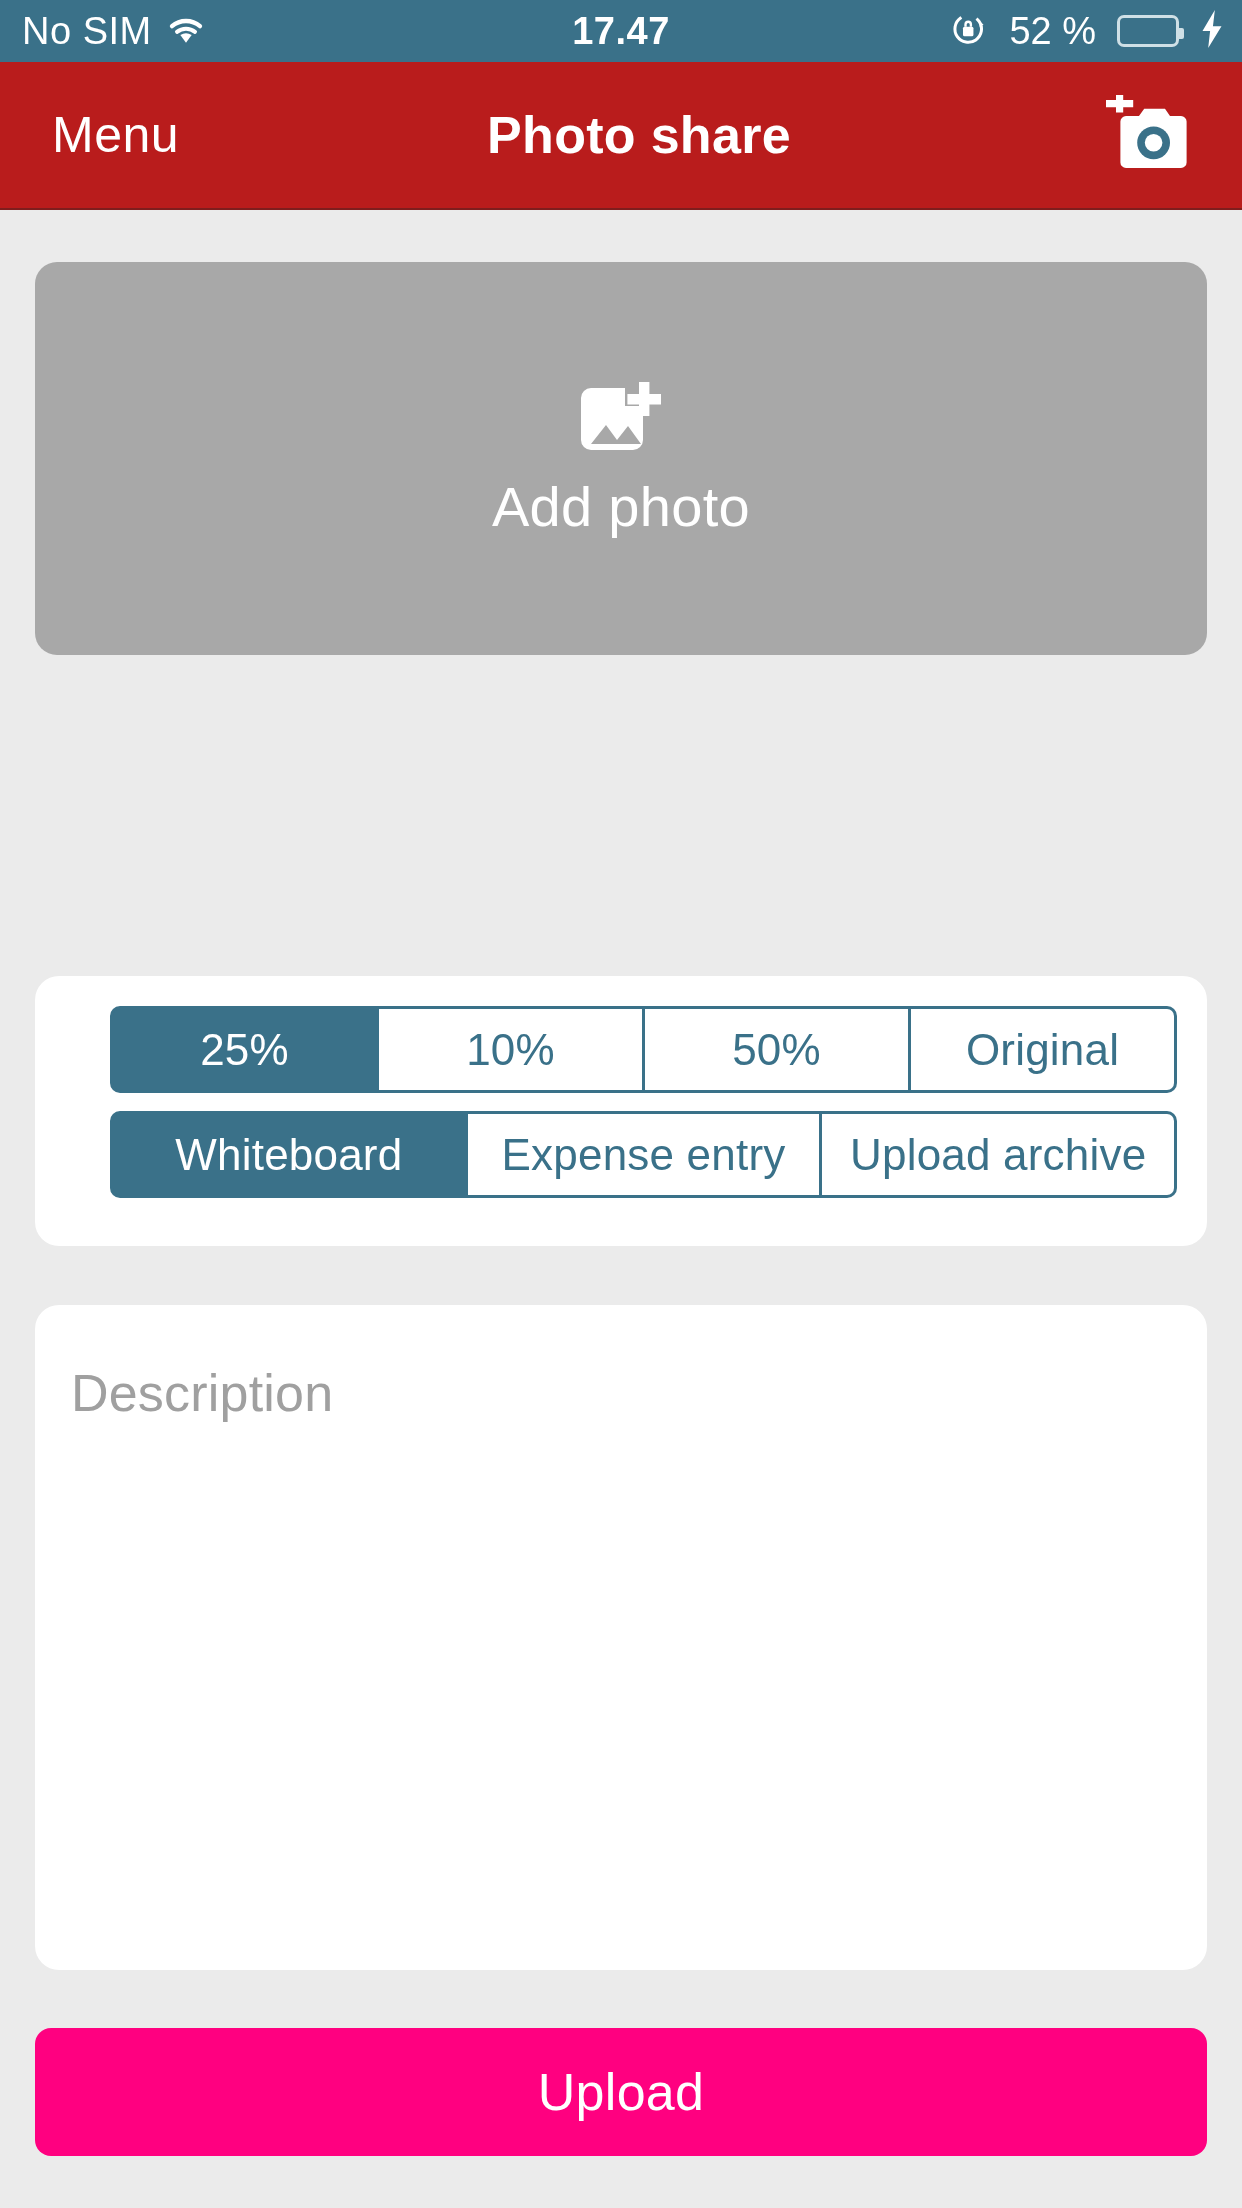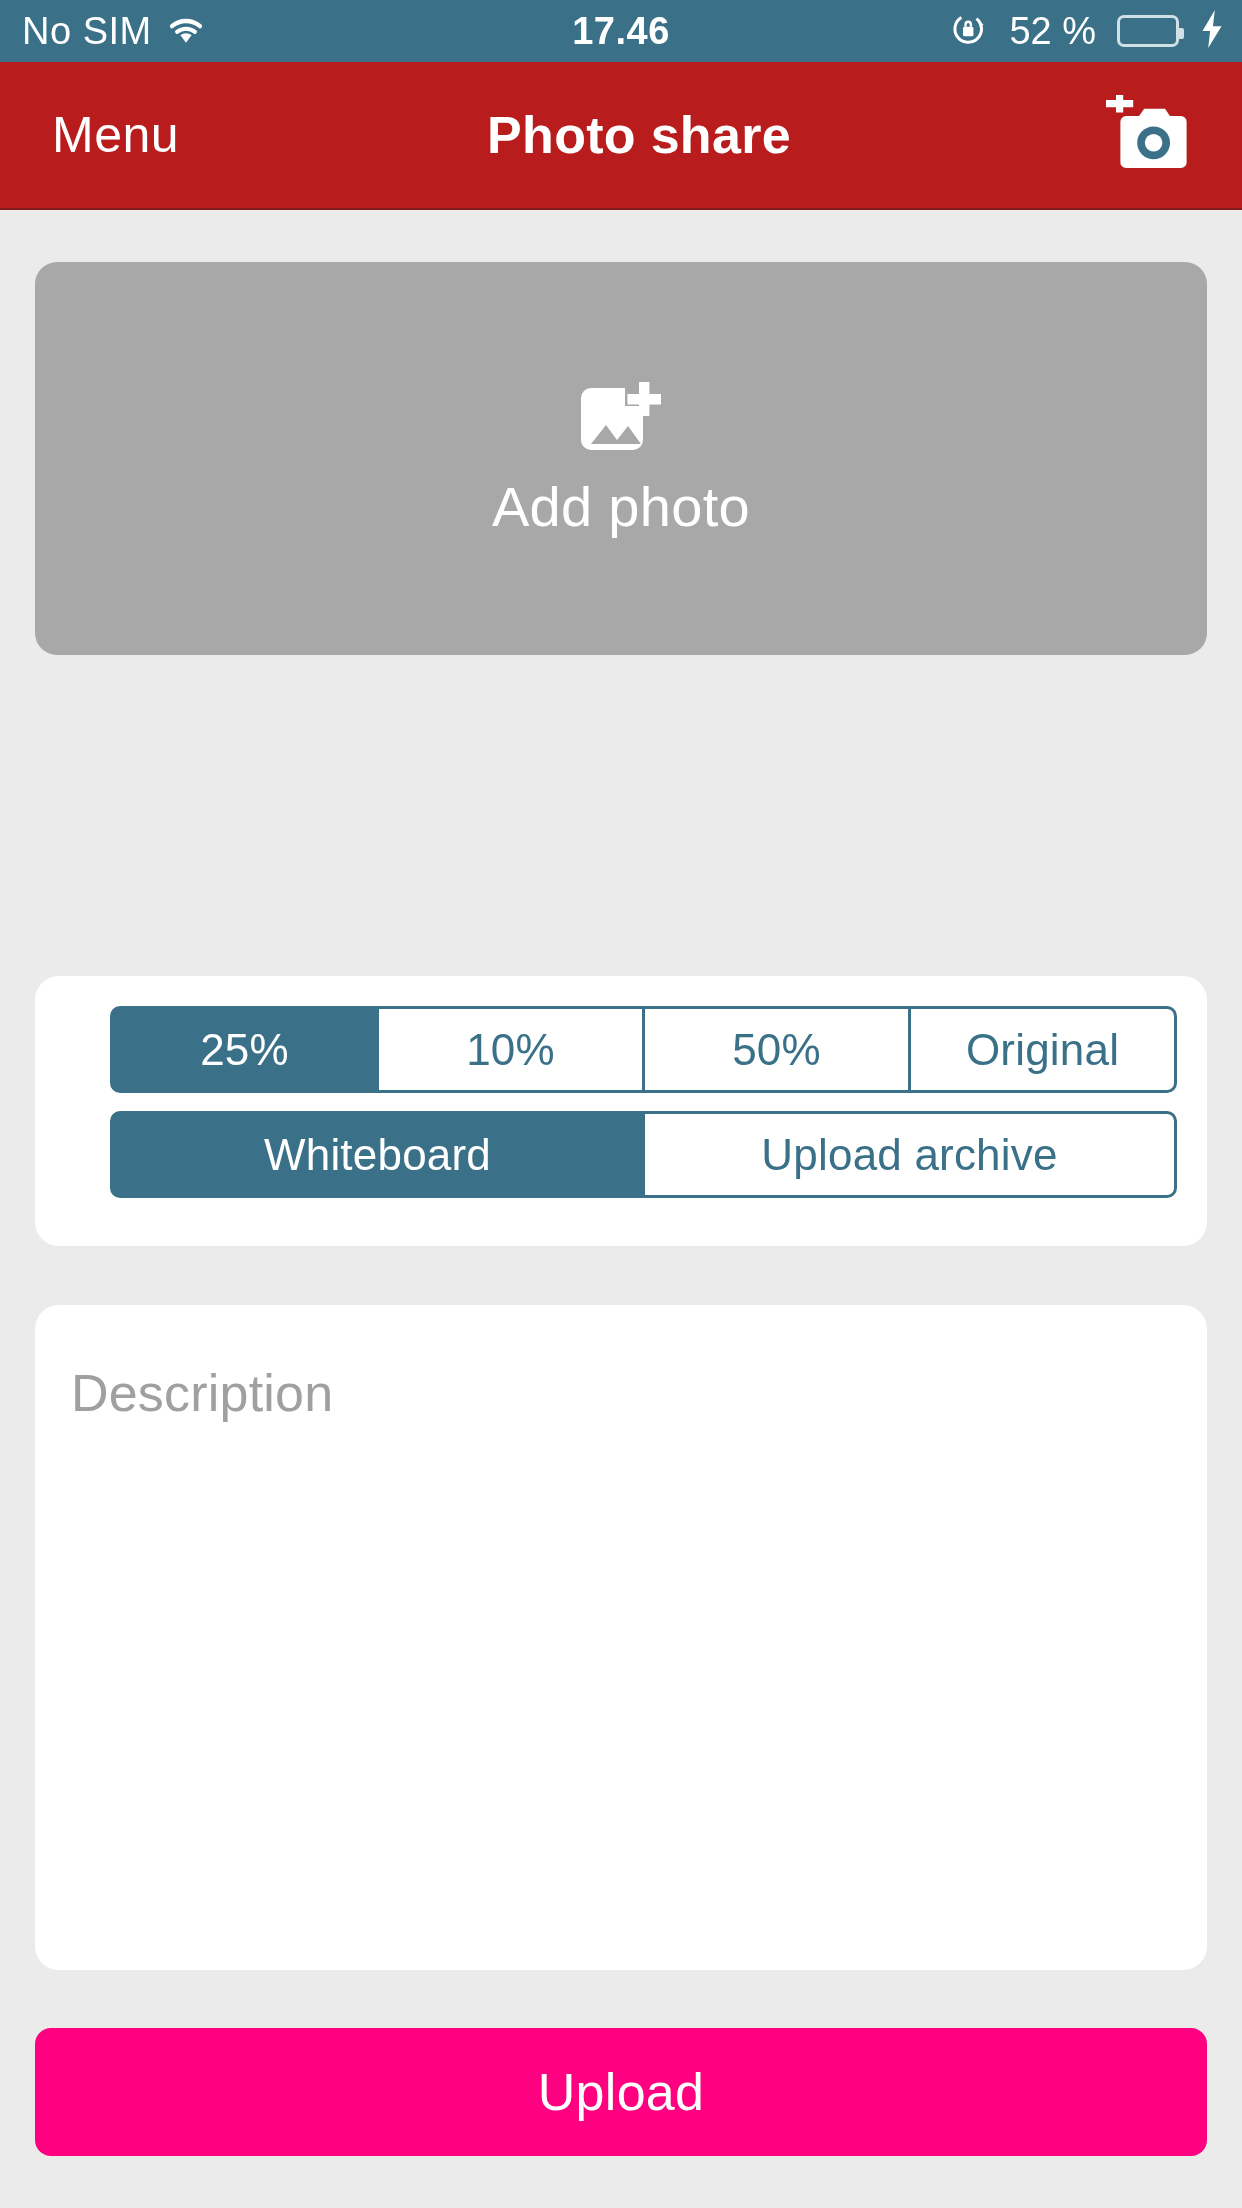--- a/index.html
+++ b/index.html
@@ -102,21 +102,21 @@
       <span class="sb-carrier">No SIM</span>
       <span>
         <svg width="40" height="30" viewBox="0 0 24 18">
           <path d="M12 17.2 L8.6 12.6 A6.2 6.2 0 0 1 15.4 12.6 Z" fill="#FFFFFF"></path>
           <path d="M3.6 7.3 A13 13 0 0 1 20.4 7.3" stroke="#FFFFFF" stroke-width="2.6" fill="none" stroke-linecap="round"></path>
           <path d="M6.6 10.7 A8.6 8.6 0 0 1 17.4 10.7" stroke="#FFFFFF" stroke-width="2.4" fill="none" stroke-linecap="round"></path>
         </svg>
       </span>
     </div>
 
-    <div class="sb-center">17.46</div>
+    <div class="sb-center">17.47</div>
 
     <div class="sb-right">
       <span>
         <svg width="38" height="38" viewBox="0 0 24 24">
           <circle cx="11.5" cy="12" r="8.4" stroke="#FFFFFF" stroke-width="1.9" fill="none" stroke-dasharray="40 10" transform="rotate(-35 11.5 12)"></circle>
           <rect x="8.2" y="10.6" width="6.6" height="6" rx="1" fill="#FFFFFF"></rect>
           <path d="M9.8 10.6 V9.1 a1.7 1.7 0 0 1 3.4 0 V10.6" stroke="#FFFFFF" stroke-width="1.5" fill="none"></path>
           <path d="M19 7.5 l2.2 1.6 -2.6 1.4 Z" fill="#FFFFFF"></path>
         </svg>
       </span>
@@ -158,20 +158,21 @@
 
   <div class="seg-card">
     <div class="seg-row" id="quality-row">
         <div class="seg selected">25%</div>
         <div class="seg">10%</div>
         <div class="seg">50%</div>
         <div class="seg">Original</div>
       </div>
     <div class="seg-row" id="category-row">
         <div class="seg selected">Whiteboard</div>
+        <div class="seg">Expense entry</div>
         <div class="seg">Upload archive</div>
       </div>
   </div>
 
   <div class="desc-card">
     <div class="desc-placeholder">Description</div>
   </div>
 
   <button class="upload-btn">Upload</button>
 

